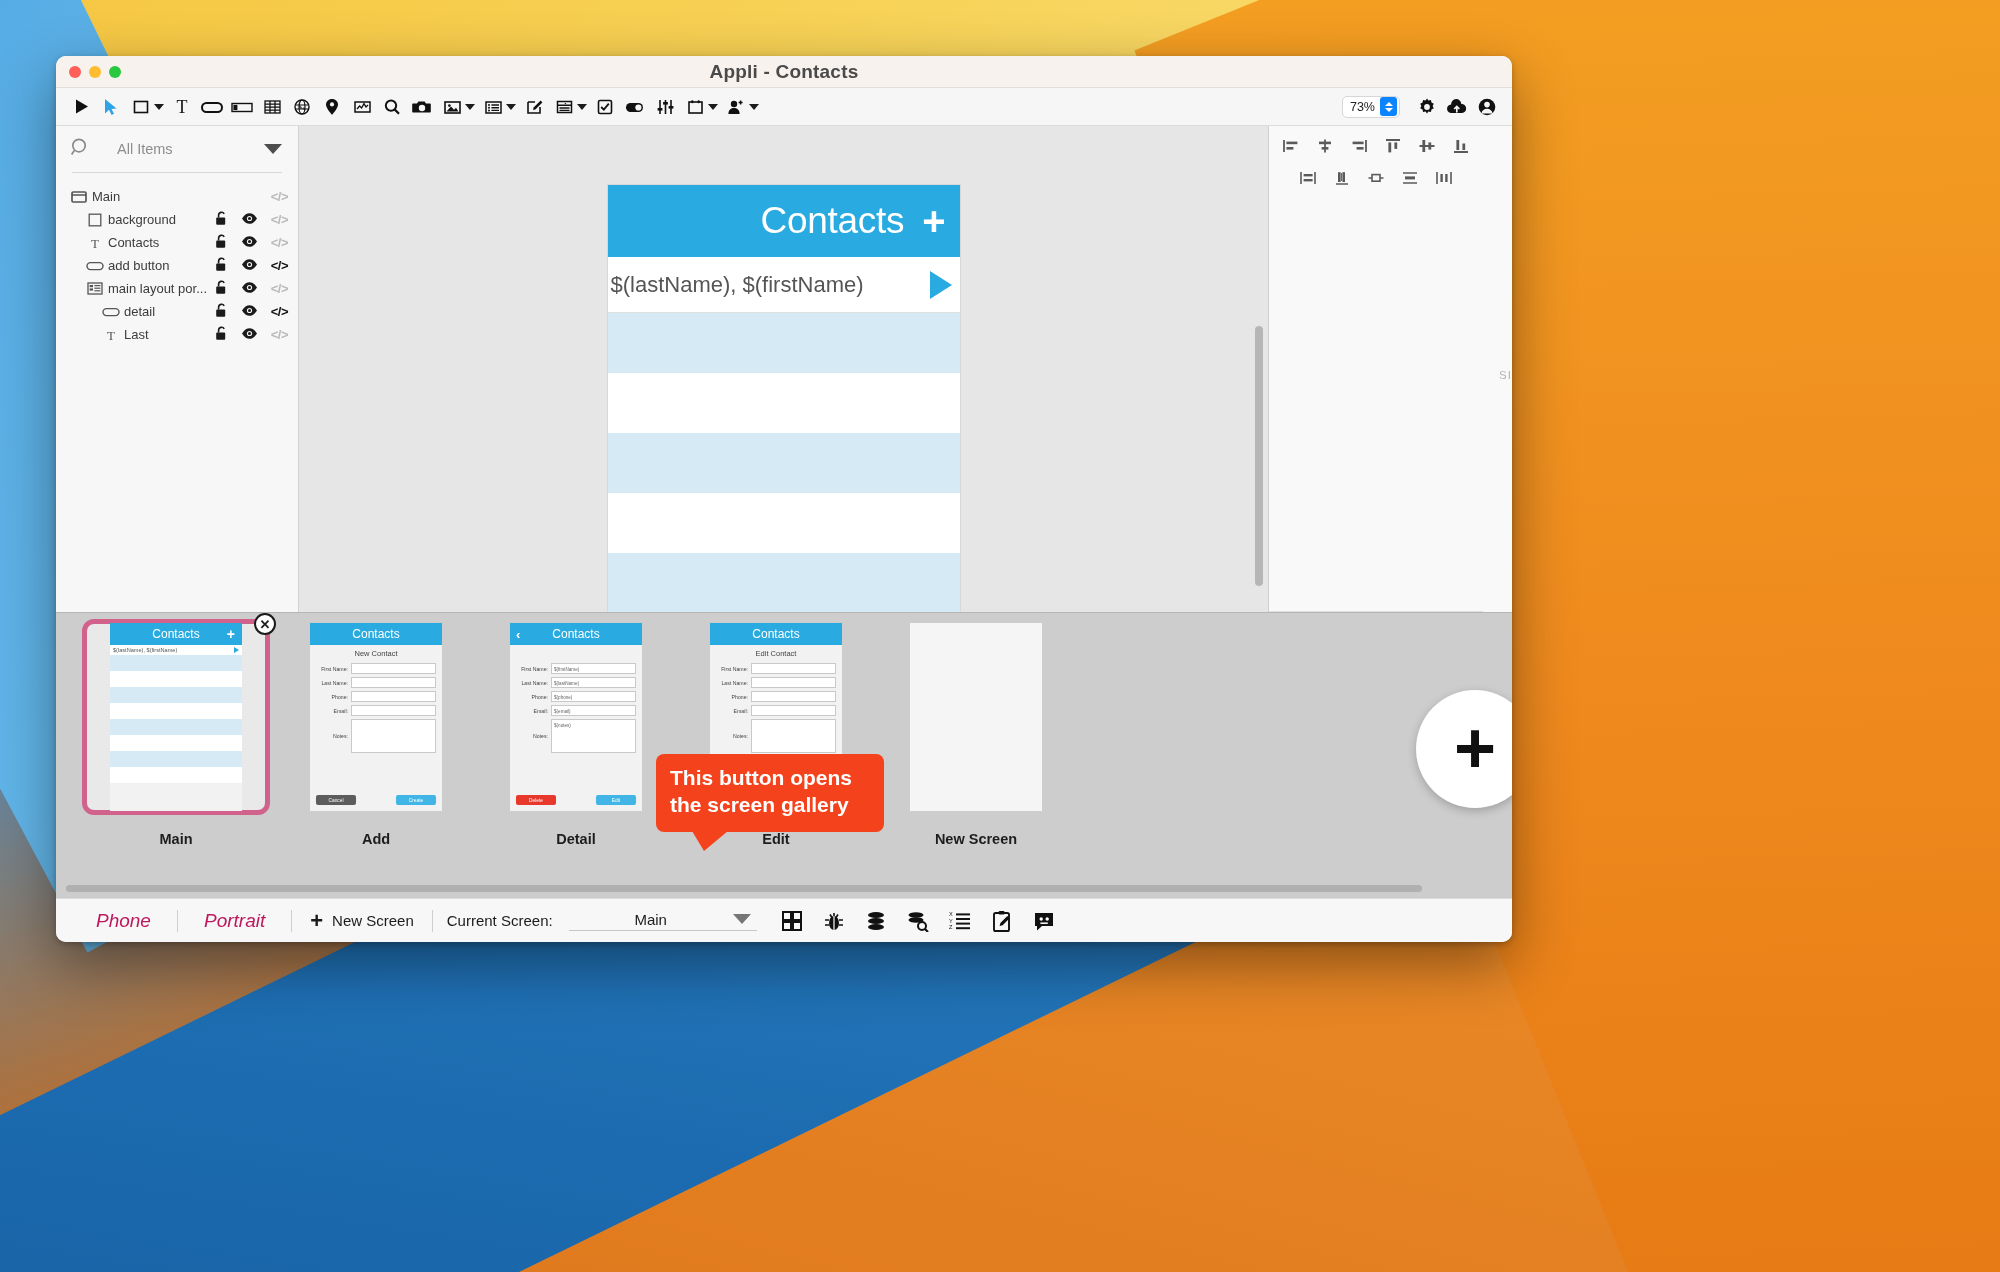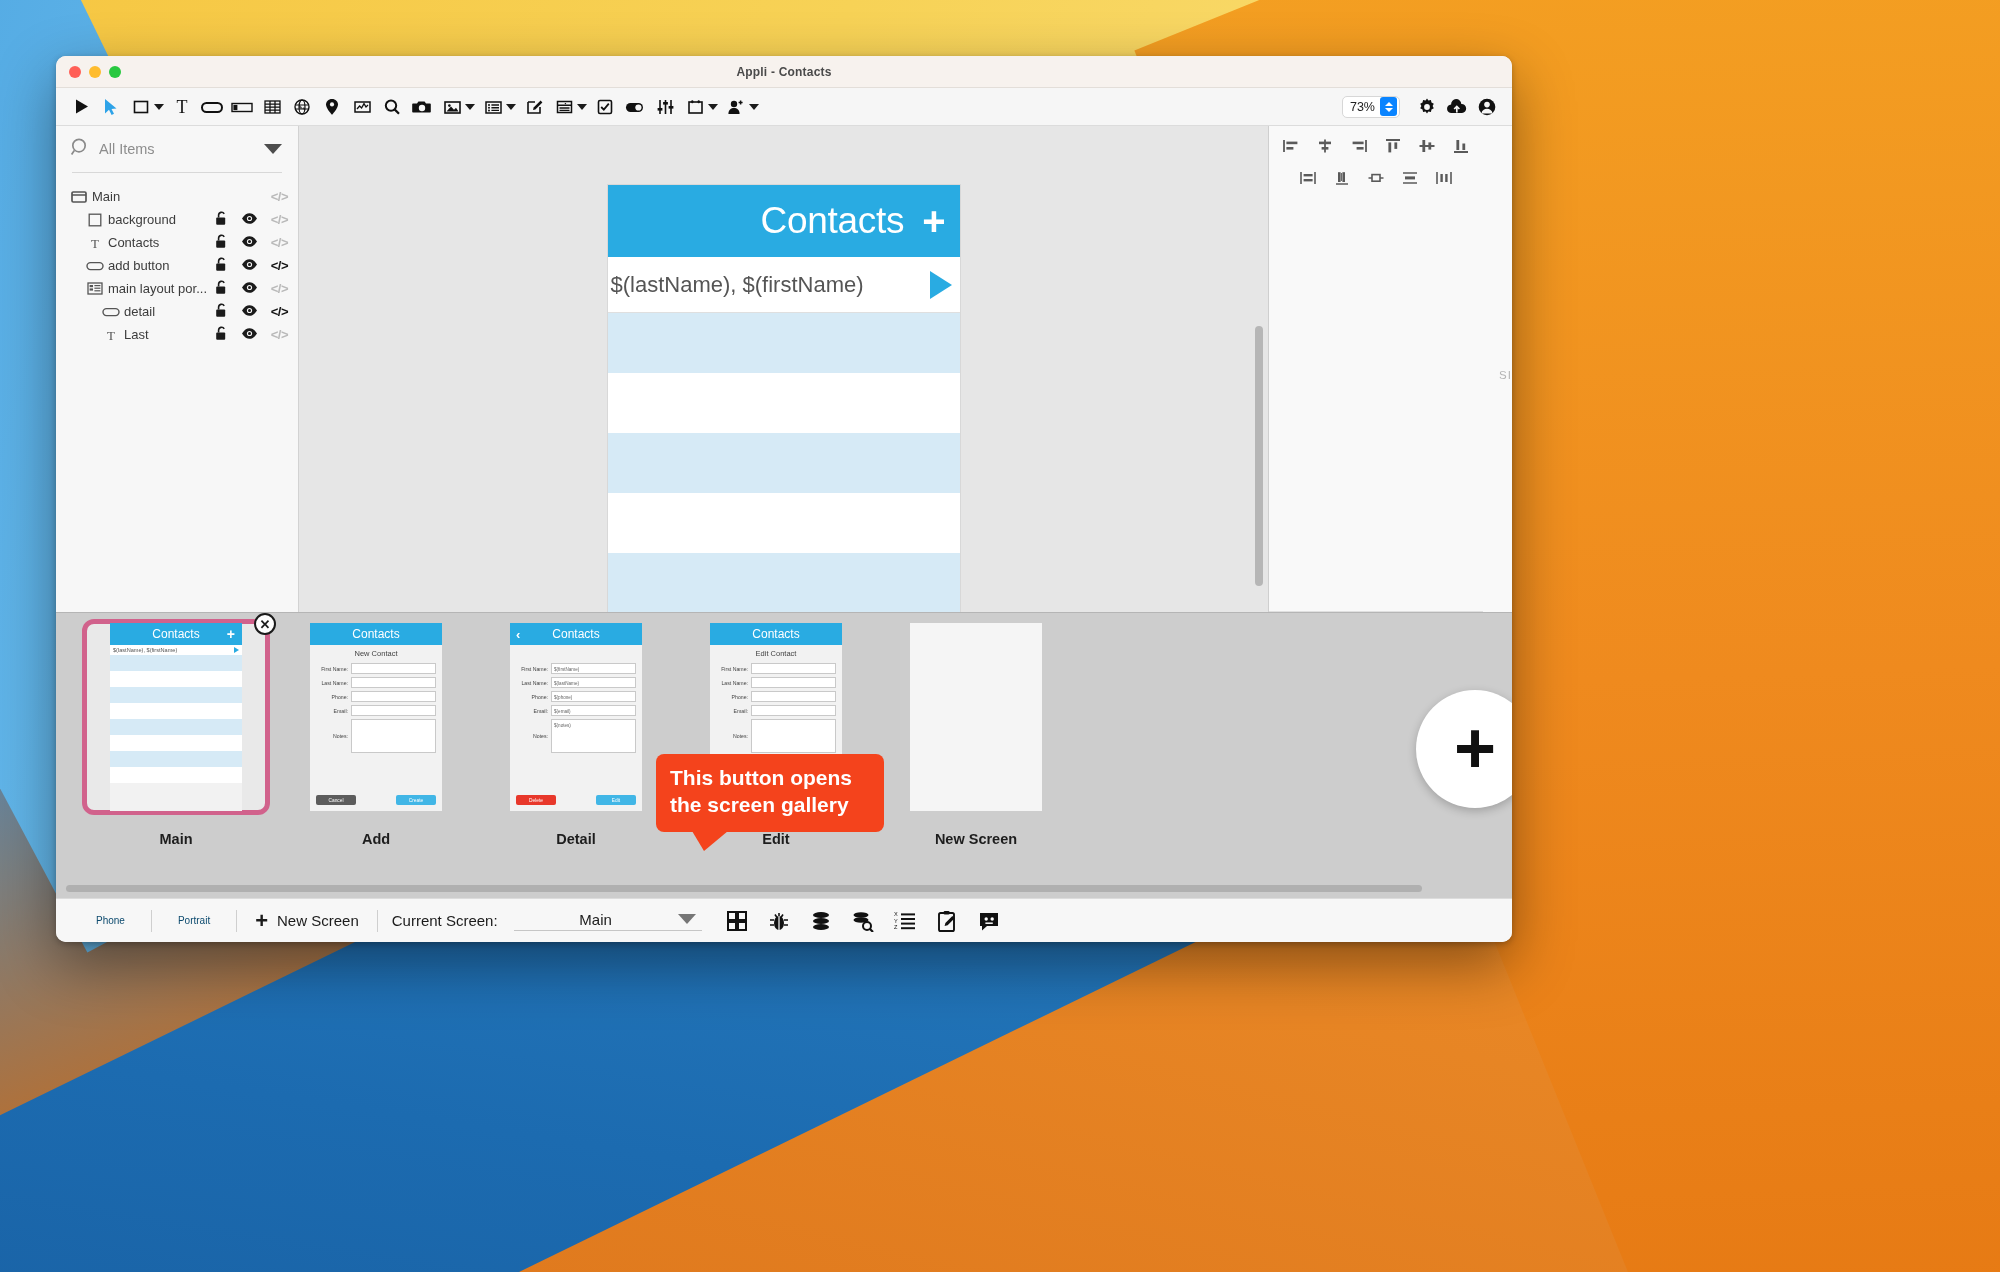--- a/index.html
+++ b/index.html
@@ -40,21 +40,21 @@
 
   
   .titlebar { height: 32px; background: #f7f2ee; position: relative; flex: 0 0 32px;
     display: flex; align-items: center; border-bottom: 1px solid #e3ded9; }
   .traffic { display: flex; gap: 8px; margin-left: 13px; }
   .dot { width: 12px; height: 12px; border-radius: 50%; }
   .dot.red { background:#ff5f57; }
   .dot.yellow { background:#febc2e; }
   .dot.green { background:#28c840; }
   .win-title { position:absolute; left:0; right:0; text-align:center;
-    font-size: 12px; font-weight: bold; color:#4a4a4a; letter-spacing:.2px; }
+    font-size: 19px; font-weight: bold; color:#4a4a4a; letter-spacing:.2px; }
 
   
   .toolbar { height: 38px; flex: 0 0 38px; background:#f6f6f6;
     border-bottom: 1px solid #dcdcdc; display:flex; align-items:center; padding: 0 10px; }
   .tb-btn { width: 30px; height: 30px; display:flex; align-items:center; justify-content:center;
     color:#1b1b1b; cursor: default; }
   .tb-btn svg { display:block; }
   .caret { width: 0; height: 0; border-left:5px solid transparent; border-right:5px solid transparent;
     border-top: 6px solid #1b1b1b; margin-left: -2px; margin-right: 3px; }
   .tb-spacer { flex: 1 1 auto; }
@@ -66,21 +66,21 @@
   .stepper i { display:block; width:0;height:0;border-left:4px solid transparent;border-right:4px solid transparent; }
   .stepper i.up { border-bottom:4px solid #fff; }
   .stepper i.dn { border-top:4px solid #fff; }
 
   
   .body { flex:1 1 auto; display:flex; min-height:0; }
 
   
   .left { width: 243px; flex:0 0 243px; background:#f7f7f7; border-right:1px solid #d2d2d2;
     display:flex; flex-direction:column; }
-  .search-row { display:flex; align-items:center; height:46px; padding: 0 16px 0 14px; gap: 8px; }
+  .search-row { display:flex; align-items:center; height:46px; padding: 0 16px 0 14px; gap: 26px; }
   .search-row .sicon { color:#8a8a8a; }
   .search-input { flex:1; font-size:14.5px; color:#8d8d8d; }
   .search-caret { width:0;height:0;border-left:9px solid transparent;border-right:9px solid transparent;
     border-top:10px solid #4d4d4d; }
   .search-rule { height:1px; background:#d8d8d8; margin: 0 16px 8px 16px; }
   .tree { padding-top: 4px; }
   .trow { display:flex; align-items:center; height:23px; font-size:13px; color:#3c3c3c; padding-right:10px; }
   .trow .ticon { width: 26px; display:flex; justify-content:center; color:#555; }
   .trow .tlabel { flex:1; white-space:nowrap; overflow:hidden; }
   .trow .tacts { display:flex; align-items:center; gap:13px; }
@@ -184,21 +184,21 @@
   .callout::after { content:""; position:absolute; left: 36px; bottom:-19px; width:0;height:0;
     border-left:12px solid transparent; border-right:24px solid transparent; border-top:20px solid #f4431c; }
 
   
   .gal-hbar { position:absolute; left:10px; right:90px; bottom:6px; height:7px;
     background:#b0b0b0; border-radius:4px; }
 
   
   .statusbar { flex: 0 0 44px; background:#f7f7f7; display:flex; align-items:center;
     padding: 0 14px; gap: 0; border-top:1px solid #dcdcdc; }
-  .sb-item { font-size:10px; color:#0c4a6e; padding: 0 26px; }
+  .sb-item { font-size:19px; color:#be185d; padding: 0 26px; font-style: italic; }
   .sb-sep { width:1px; height:22px; background:#cfcfcf; }
   .sb-new { display:flex; align-items:center; gap:9px; padding: 0 18px; font-size:15px; color:#1b1b1b; }
   .sb-plus { font-size:22px; font-weight:bold; line-height:.8; }
   .sb-cur { font-size:15px; color:#1b1b1b; padding-left: 14px; }
   .sb-select { display:flex; align-items:center; gap: 0; margin-left: 16px; width: 188px;
     border-bottom:1.6px solid #c6c6c6; padding-bottom: 2px; }
   .sb-select .sv { flex:1; text-align:center; font-size:15px; color:#1b1b1b; }
   .sb-select .sc { width:0;height:0;border-left:9px solid transparent;border-right:9px solid transparent;
     border-top:10px solid #767676; margin-right:6px; }
   .sb-icons { display:flex; align-items:center; gap: 16px; margin-left: 22px; color:#111; }

